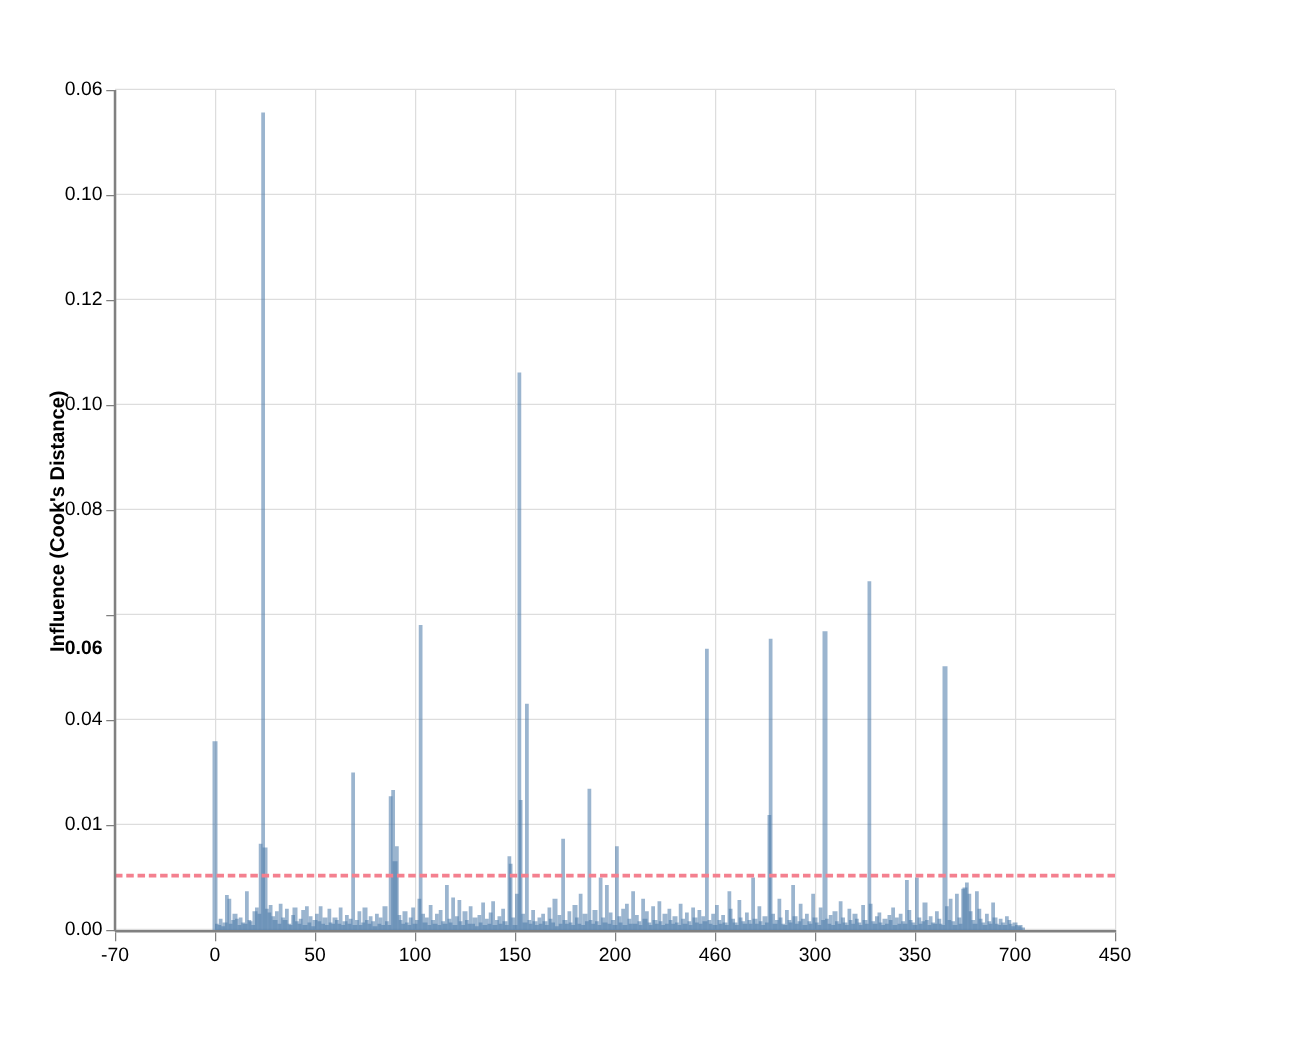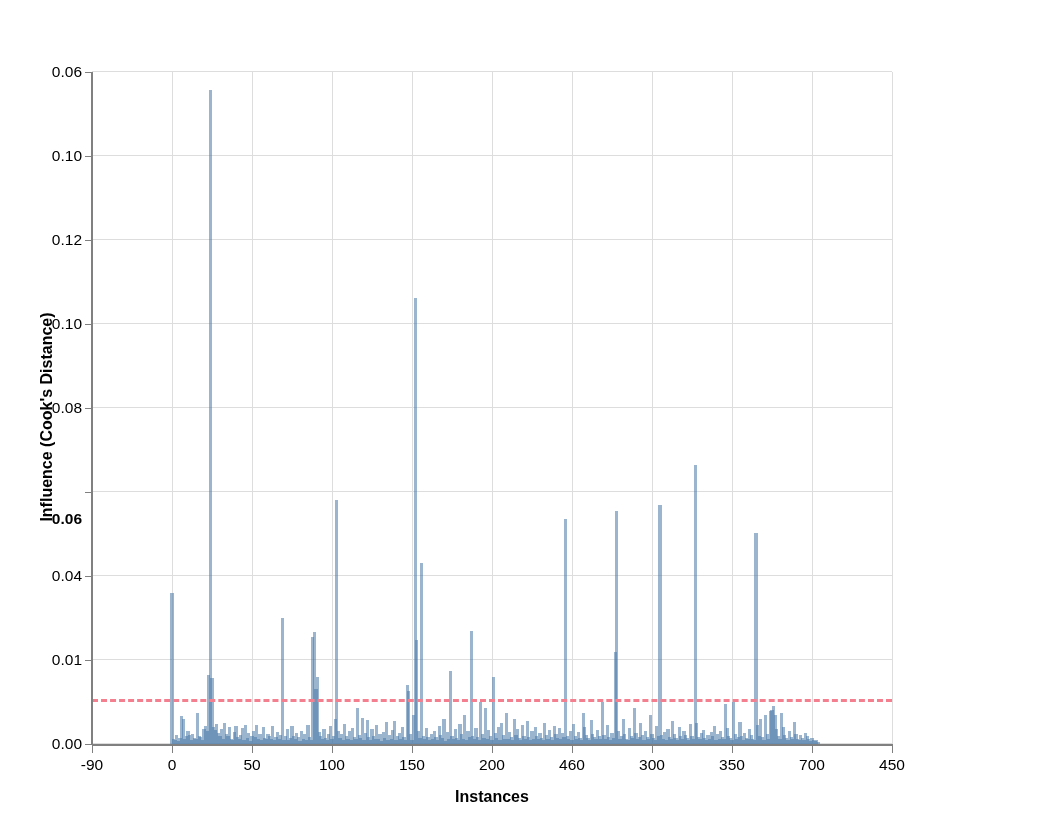--- a/index.html
+++ b/index.html
@@ -621,37 +621,36 @@
       <div class="ytick-label" style="top: 576px;">0.04</div>
       <div class="ytick-label" style="top: 519px; font-weight: bold;">0.06</div>
       <div class="ytick-label" style="top: 408px;">0.08</div>
       <div class="ytick-label" style="top: 324px;">0.10</div>
       <div class="ytick-label" style="top: 240px;">0.12</div>
       <div class="ytick-label" style="top: 156px;">0.10</div>
       <div class="ytick-label" style="top: 72px;">0.06</div>
     </div>
   <div class="xtick-wrap"></div>
 
-  <div class="axis-title-x">Instances</div>
 
   <div class="axis-title-y-wrap">
     <div class="axis-title-y">Influence (Cook's Distance)</div>
   </div>
 
 
 <div class="tick-y" style="top: 744px;"></div>
     <div class="tick-y" style="top: 660px;"></div>
     <div class="tick-y" style="top: 576px;"></div>
     <div class="tick-y" style="top: 492px;"></div>
     <div class="tick-y" style="top: 408px;"></div>
     <div class="tick-y" style="top: 324px;"></div>
     <div class="tick-y" style="top: 240px;"></div>
     <div class="tick-y" style="top: 156px;"></div>
     <div class="tick-y" style="top: 72px;"></div>
-    <div class="xtick-label" style="left: 52px;">-90</div>
+    <div class="xtick-label" style="left: 52px;">-70</div>
     <div class="tick-x" style="left: 92px;"></div>
     <div class="xtick-label" style="left: 132px;">0</div>
     <div class="tick-x" style="left: 172px;"></div>
     <div class="xtick-label" style="left: 212px;">50</div>
     <div class="tick-x" style="left: 252px;"></div>
     <div class="xtick-label" style="left: 292px;">100</div>
     <div class="tick-x" style="left: 332px;"></div>
     <div class="xtick-label" style="left: 372px;">150</div>
     <div class="tick-x" style="left: 412px;"></div>
     <div class="xtick-label" style="left: 452px;">200</div>

